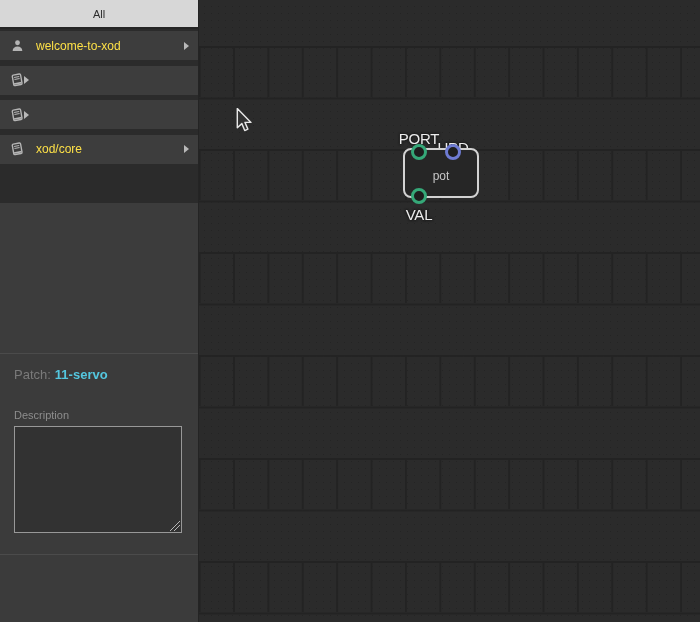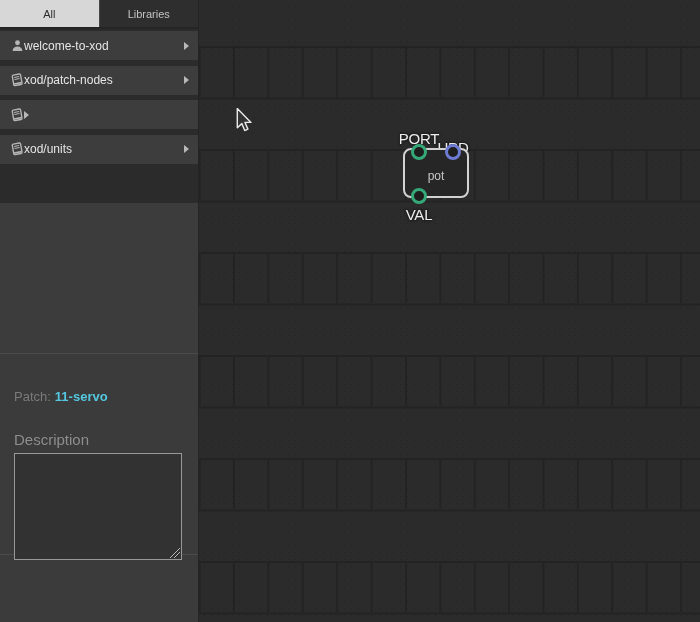--- a/index.html
+++ b/index.html
@@ -14,31 +14,31 @@
   .tab{flex:1;display:flex;align-items:center;justify-content:center;
        font-size:11px;color:#c3c3c3;background:#2e2e2e;border-right:1px solid #474747;
        cursor:default;box-sizing:border-box;}
   .tab:last-child{border-right:none;}
   .tab.active{background:#d7d7d7;color:#2d2d2d;}
 
   .browser-list{height:174px;flex:none;background:#2b2b2b;padding-top:2px;box-sizing:border-box;}
   .browser-item{height:29px;margin-bottom:5.5px;background:#3d3d3d;display:flex;
                 align-items:center;padding:0 9px 0 10px;box-sizing:border-box;}
   .browser-item .icon{width:14px;height:14px;flex:none;display:flex;align-items:center;justify-content:center;}
-  .browser-item .label{font-size:12px;color:#e5e5e5;flex:1;
+  .browser-item .label{margin-left:12px;font-size:12px;color:#fde047;flex:1;
                        white-space:nowrap;overflow:hidden;}
   .chevron{width:0;height:0;border-left:5px solid #b8b8b8;border-top:4px solid transparent;
            border-bottom:4px solid transparent;flex:none;}
 
   .browser-empty{height:150px;flex:none;background:#3c3c3c;}
   .divider{height:1px;background:#4b4b4b;flex:none;}
   .info-panel{height:200px;flex:none;background:#3b3b3b;padding:13px 14px 0 14px;box-sizing:border-box;}
-  .patch-line{font-size:13px;color:#7a7a7a;margin-top:22px;}
+  .patch-line{font-size:13px;color:#7a7a7a;}
   .patch-name{color:#54c7df;font-weight:bold;margin-left:4px;cursor:pointer;}
-  .desc-label{margin-top:27px;font-size:15px;color:#8d8d8d;}
+  .desc-label{margin-top:27px;font-size:11px;color:#8d8d8d;}
   .desc-wrap{position:relative;margin-top:5px;width:168px;height:107px;}
   .desc-area{width:168px;height:107px;box-sizing:border-box;background:#323232;
              border:1px solid #989898;resize:none;outline:none;color:#cfcfcf;
              font-family:"Liberation Sans", sans-serif;font-size:12px;}
   .resize-grip{position:absolute;right:2px;bottom:2px;width:10px;height:10px;pointer-events:none;
      background:
        linear-gradient(135deg, transparent 0 46%, #b5b5b5 46% 54%, transparent 54% 66%,
                        #b5b5b5 66% 74%, transparent 74%);}
   .bottom-filler{flex:1;background:#3b3b3b;}
 
@@ -47,41 +47,40 @@
     background-image:
       radial-gradient(circle, #242424 0.8px, transparent 1px),                    
       linear-gradient(180deg, #232323 0 2px, transparent 2px 100%),               
       linear-gradient(180deg, transparent 0 51.5px, #2b2b2b 51.5px 103px),        
       linear-gradient(90deg,  #232323 0 2px, transparent 2px 100%);               
     background-size: 7px 7px, 100% 51.5px, 100% 103px, 34.4px 100%;
     background-position: 2px 3px, 0 46px, 0 46px, 34px 0;
     background-repeat: repeat;}
 
   
-  .node{position:absolute;left:204px;top:148px;width:66px;height:50px;box-sizing:border-box;
+  .node{position:absolute;left:204px;top:148px;width:76px;height:50px;box-sizing:border-box;
         background:#262626;border:2px solid #d2d2d2;border-radius:8px;cursor:move;}
   .node-label{position:absolute;left:0;right:0;top:19px;text-align:center;
               font-size:12px;color:#c6c6c6;}
   .pin{position:absolute;width:10px;height:10px;border-radius:50%;
        background:#1e1e1e;border:3px solid #888;cursor:crosshair;}
   .pin-label{position:absolute;transform:translateX(-50%);font-size:15px;color:#ededed;
              letter-spacing:-0.2px;white-space:nowrap;
              text-shadow:0 0 3px #1c1c1c,0 0 2px #1c1c1c,0 0 2px #1c1c1c;}
 
   
   .cursor{position:absolute;left:236px;top:108px;pointer-events:none;}
 </style>
 </head>
 <body>
 
 <div class="sidebar">
 
   <div class="tabbar">
     <div class="tab active">All</div>
-    <div class="tab">Libraries</div>
   </div>
 
   <div class="browser-list">
 
     <div class="browser-item">
       <span class="icon">
         <svg width="13" height="13" viewBox="0 0 14 14">
           <circle cx="7" cy="4" r="2.6" fill="#b5b5b5"></circle>
           <path d="M1.8,13 C1.8,9.6 4,8 7,8 C10,8 12.2,9.6 12.2,13 Z" fill="#b5b5b5"></path>
         </svg>
@@ -94,21 +93,20 @@
       <span class="icon">
         <svg width="14" height="14" viewBox="0 0 14 14">
           <g transform="rotate(-10 7 7)">
             <rect x="3" y="1.5" width="8.4" height="10.6" rx="1.2" fill="none" stroke="#b5b5b5" stroke-width="1.4"></rect>
             <line x1="4.6" y1="4" x2="9.8" y2="4" stroke="#b5b5b5" stroke-width="1"></line>
             <line x1="4.6" y1="6" x2="9.8" y2="6" stroke="#b5b5b5" stroke-width="1"></line>
             <line x1="3.4" y1="10.4" x2="11" y2="10.4" stroke="#b5b5b5" stroke-width="1.6"></line>
           </g>
         </svg>
       </span>
-      <span class="label">xod/patch-nodes</span>
       <span class="chevron"></span>
     </div>
 
 
     <div class="browser-item">
       <span class="icon">
         <svg width="14" height="14" viewBox="0 0 14 14">
           <g transform="rotate(-10 7 7)">
             <rect x="3" y="1.5" width="8.4" height="10.6" rx="1.2" fill="none" stroke="#b5b5b5" stroke-width="1.4"></rect>
             <line x1="4.6" y1="4" x2="9.8" y2="4" stroke="#b5b5b5" stroke-width="1"></line>
@@ -124,21 +122,21 @@
       <span class="icon">
         <svg width="14" height="14" viewBox="0 0 14 14">
           <g transform="rotate(-10 7 7)">
             <rect x="3" y="1.5" width="8.4" height="10.6" rx="1.2" fill="none" stroke="#b5b5b5" stroke-width="1.4"></rect>
             <line x1="4.6" y1="4" x2="9.8" y2="4" stroke="#b5b5b5" stroke-width="1"></line>
             <line x1="4.6" y1="6" x2="9.8" y2="6" stroke="#b5b5b5" stroke-width="1"></line>
             <line x1="3.4" y1="10.4" x2="11" y2="10.4" stroke="#b5b5b5" stroke-width="1.6"></line>
           </g>
         </svg>
       </span>
-      <span class="label">xod/units</span>
+      <span class="label">xod/core</span>
       <span class="chevron"></span>
     </div>
 
   </div>
 
   <div class="browser-empty"></div>
 
   <div class="divider"></div>
 
   <div class="info-panel">

